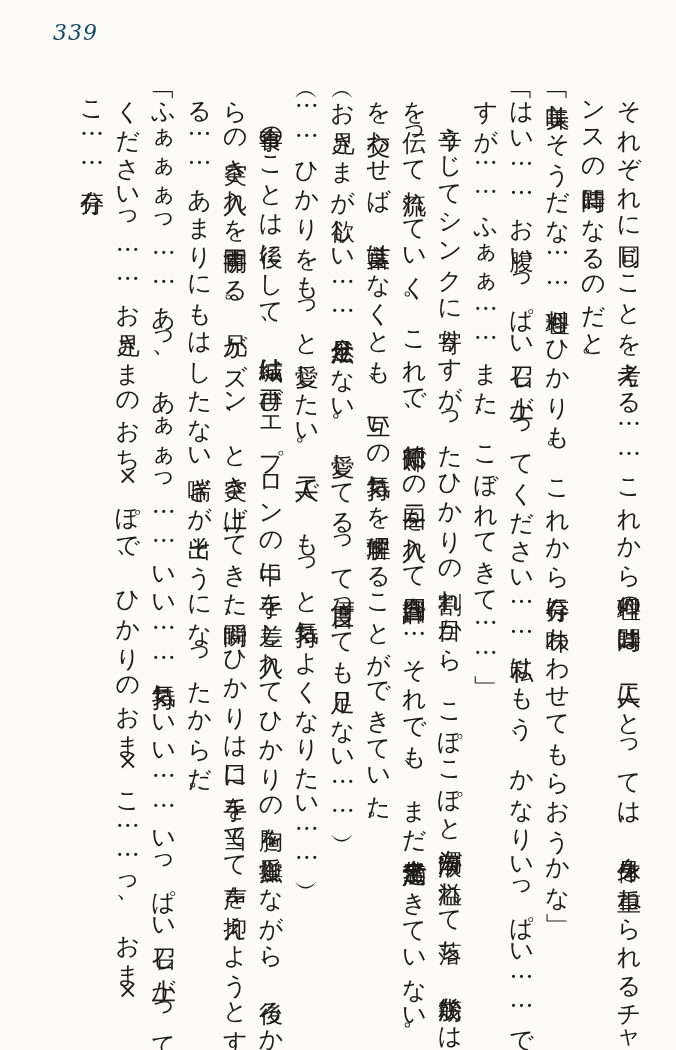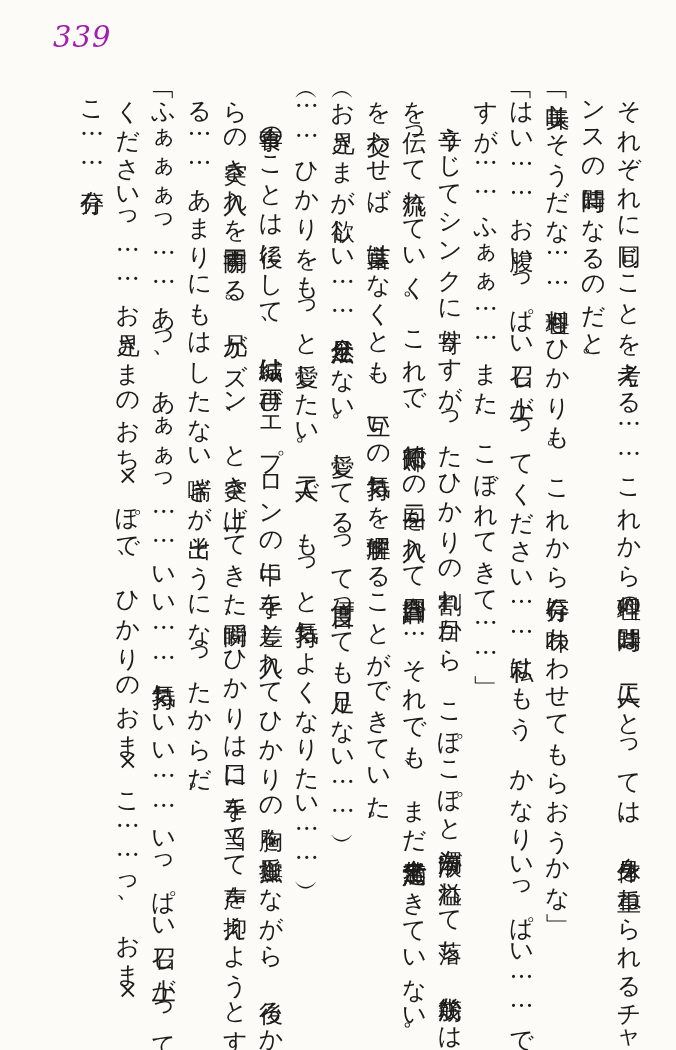--- a/index.html
+++ b/index.html
@@ -17,23 +17,23 @@
       position: absolute;
       inset: 0;
       background: #fcfbf8;
     }
     .page-number {
       position: absolute;
       top: 20px;
       left: 53px;
       font-family: "DejaVu Serif", serif;
       font-style: italic;
-      font-size: 29px;
+      font-size: 22px;
       letter-spacing: 1px;
-      color: #a21caf;
+      color: #0c4a6e;
     }
     .text-block {
       position: absolute;
       top: 84px;
       right: 30px;
       width: 614px;
       height: 966px;
       writing-mode: vertical-rl;
       text-orientation: upright;
       font-family: "DejaVu Serif", serif;

